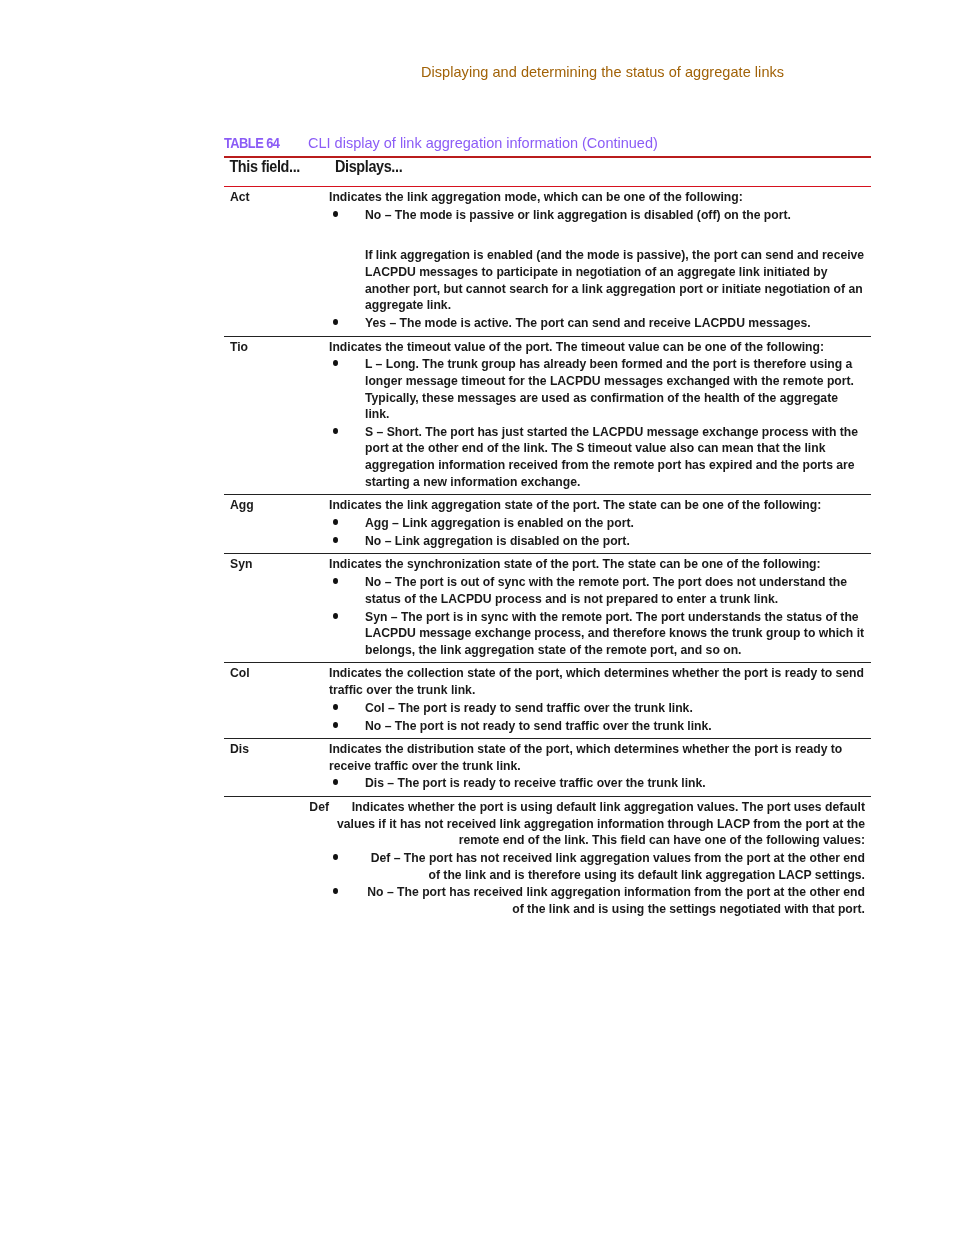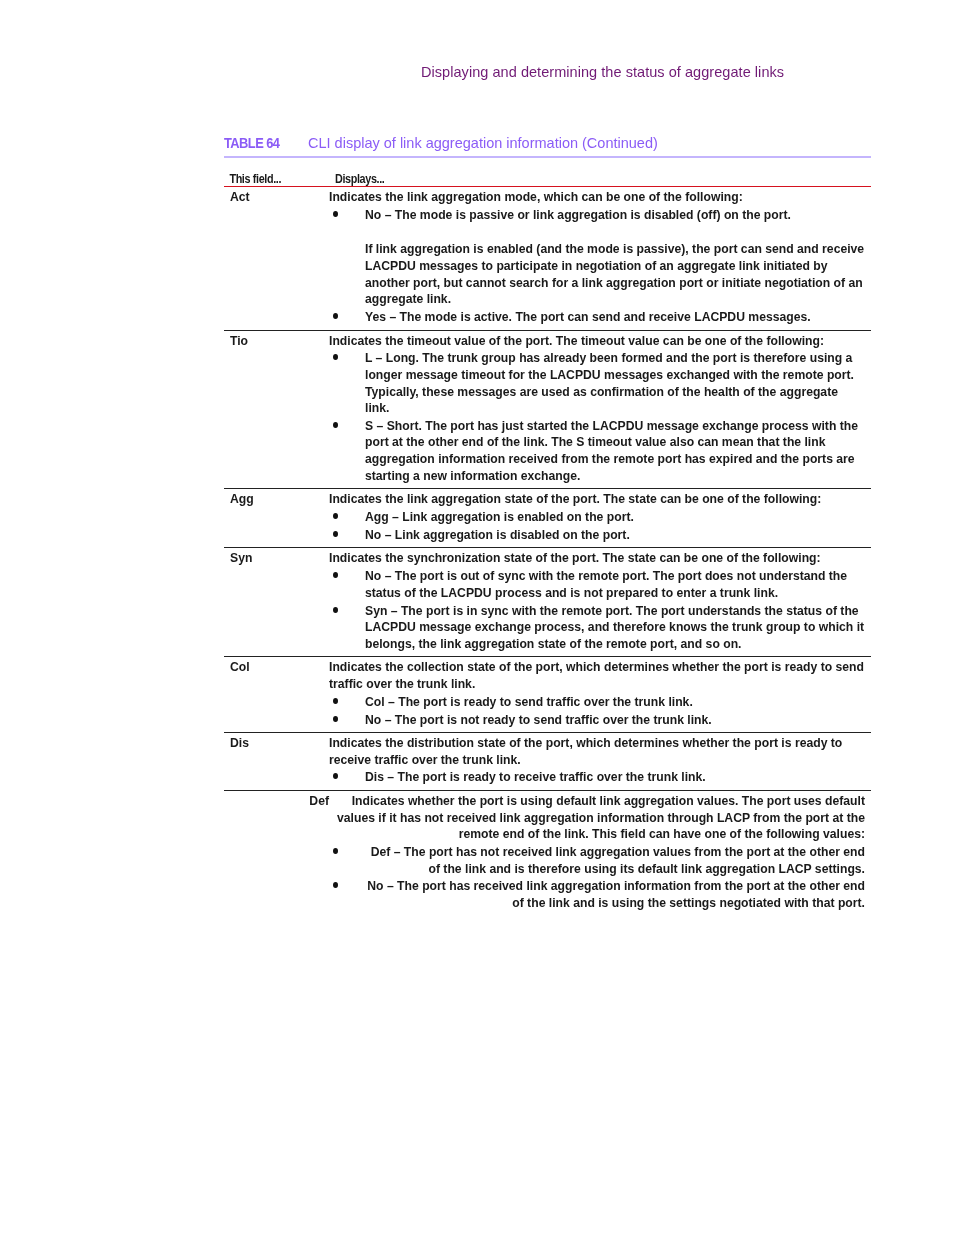--- a/index.html
+++ b/index.html
@@ -14,21 +14,21 @@
       font-family: "Liberation Sans", "DejaVu Sans", sans-serif;
       color: #1a1a1a;
       overflow: hidden;
     }
     .running-header {
       position: absolute;
       left: 421px;
       top: 64px;
       font-size: 14.5px;
       letter-spacing: 0.05px;
-      color: #701a75;
+      color: #a16207;
     }
     .table-caption {
       position: absolute;
       left: 224px;
       top: 135px;
       width: 647px;
       font-size: 14.5px;
       color: #8b5cf6;
     }
     .table-caption .label {
@@ -43,26 +43,26 @@
     .table-caption .title {
       display: inline-block;
     }
     .tbl {
       position: absolute;
       left: 224px;
       top: 156px;
       width: 647px;
     }
     .tbl-header {
-      border-top: 2px solid #c4b5fd;
+      border-top: 2px solid #b91c1c;
       border-bottom: 1.5px solid #d6121f;
       height: 28px;
       display: flex;
-      align-items: flex-end;
-      font-size: 12px;
+      align-items: flex-start;
+      font-size: 16px;
       font-weight: bold;
       letter-spacing: -0.4px;
     }
     .tbl-header .c1 {
       width: 105px;
       padding-left: 6px;
       transform: scaleX(0.9);
       transform-origin: left center;
     }
     .tbl-header .c2 {
@@ -108,21 +108,21 @@
       top: 4px;
       width: 5px;
       height: 6px;
       border-radius: 50%;
       background: #111;
     }
     .bullet .text {
       flex: 1;
     }
     .extra-para {
-      margin-top: 18px;
+      margin-top: 24px;
     }
   </style>
 </head>
 <body>
 
 <div class="running-header">Displaying and determining the status of aggregate links</div>
 
 <div class="table-caption">
   <span class="label">TABLE 64</span><span class="title">CLI display of link aggregation information (Continued)</span>
 </div>

